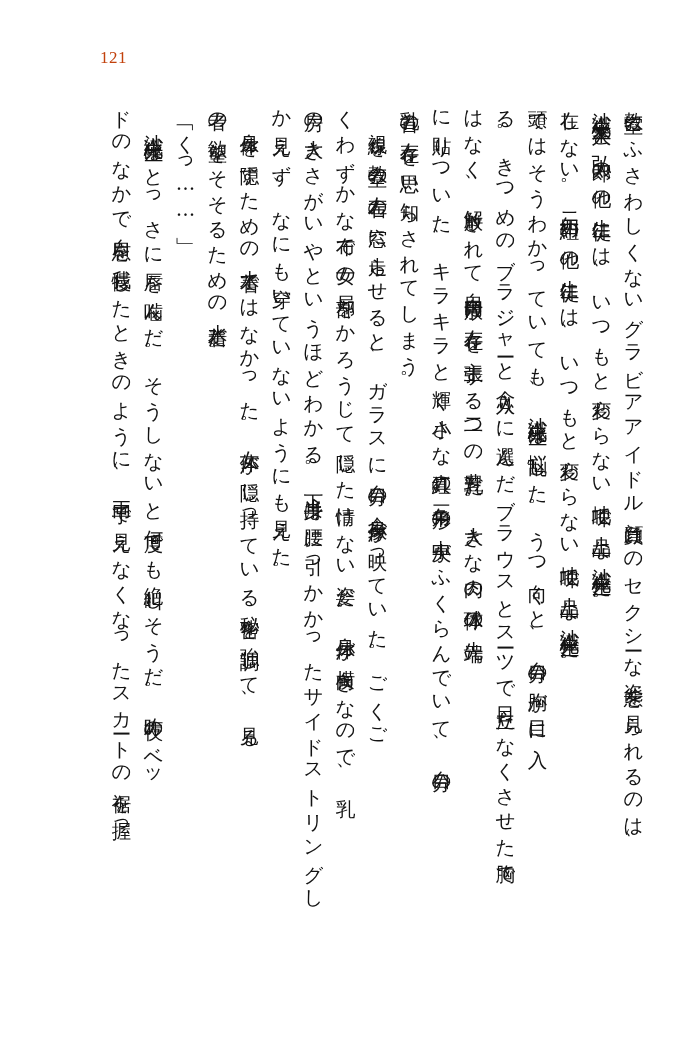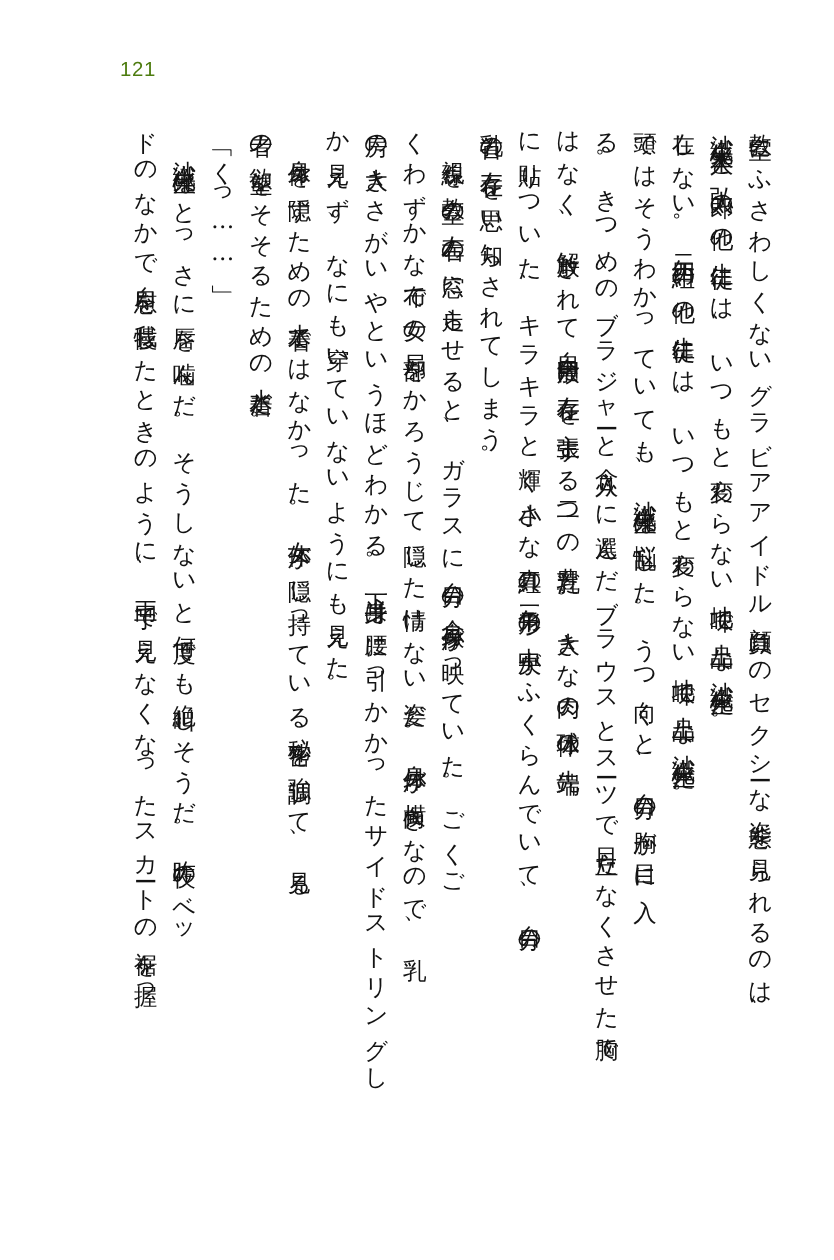--- a/index.html
+++ b/index.html
@@ -19,22 +19,22 @@
     width: 695px;
     height: 1050px;
     background: #ffffff;
     box-sizing: border-box;
   }
   #page-number {
     position: absolute;
     top: 48px;
     left: 100px;
     font-size: 17px;
-    font-family: Liberation Sans, sans-serif;
-    color: #4d7c0f;
+    font-family: Liberation Serif, serif;
+    color: #c2410c;
     letter-spacing: 0.5px;
   }
   #text-body {
     position: absolute;
     top: 96px;
     left: 55px;
     right: 52px;
     height: 870px;
     display: flex;
     flex-direction: row-reverse;

